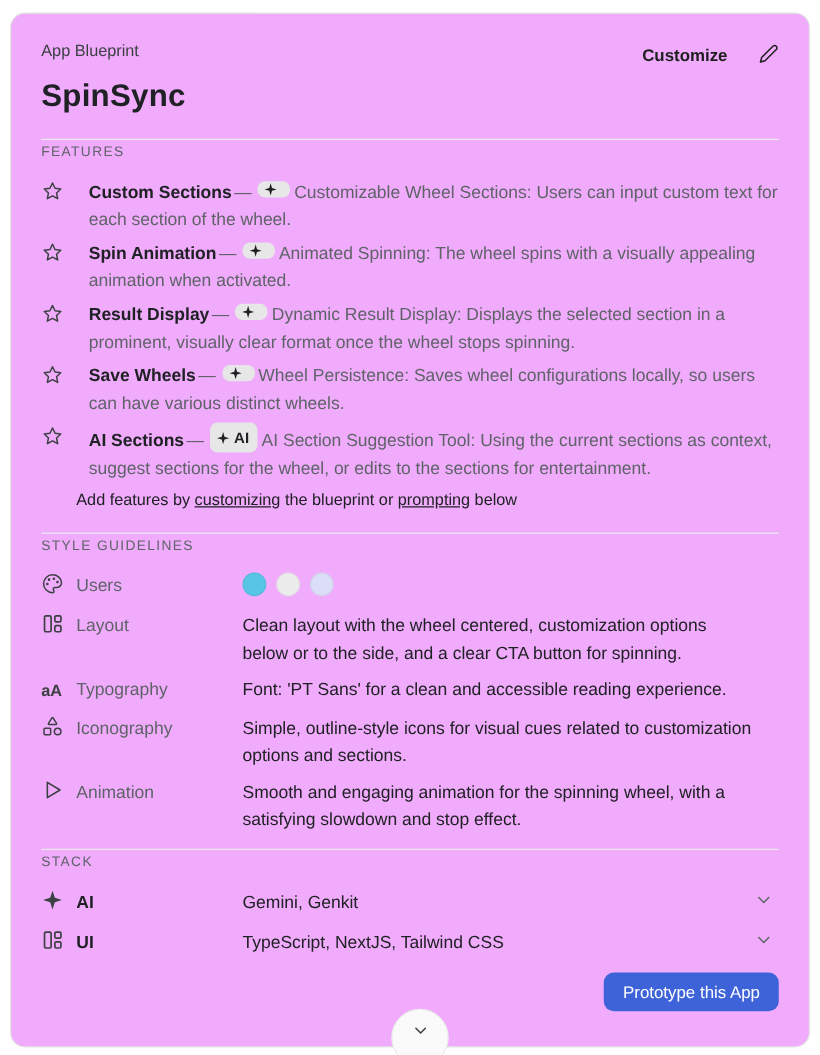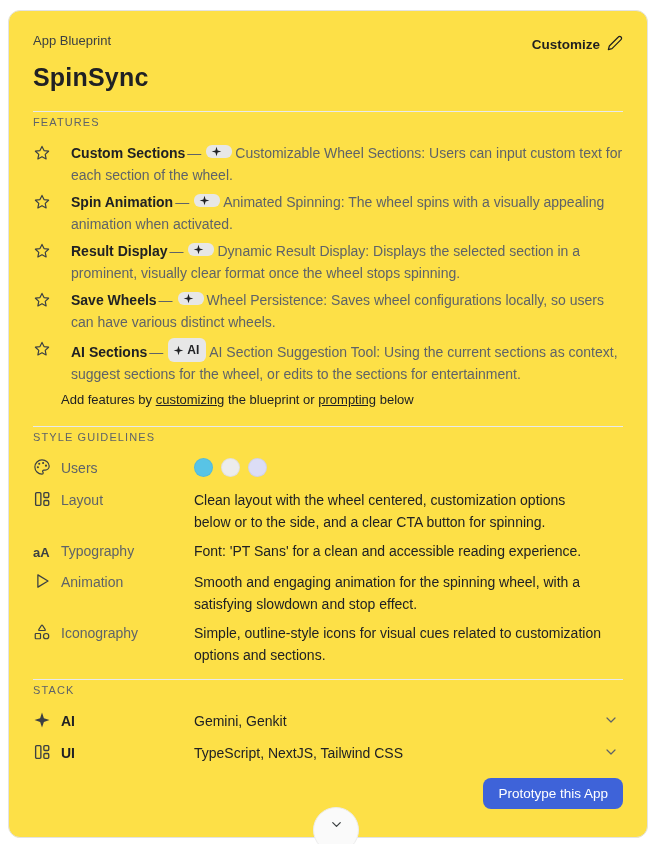--- a/index.html
+++ b/index.html
@@ -1,26 +1,26 @@
 <!DOCTYPE html>
 <html><head>
 <meta charset="utf-8">
 <style>
   * { box-sizing: border-box; margin: 0; padding: 0; }
   html, body { width: 656px; height: 844px; overflow: hidden; background: #ffffff;
     font-family: "Liberation Sans", sans-serif; color: #1f1f1f; }
   .card {
     position: absolute; left: 8px; top: 10px; width: 640px; height: 828px;
-    background: #fde047; border: 1px solid #e3e3e3; border-radius: 12px;
+    background: #f0abfc; border: 1px solid #e3e3e3; border-radius: 12px;
     padding: 22px 24px 0 24px;
   }
   
   .hdr-row { display: flex; justify-content: space-between; align-items: flex-start; }
   .eyebrow { font-size: 13px; color: #3c4043; }
-  .customize { display: inline-flex; align-items: center; gap: 7px; background: none;
+  .customize { display: inline-flex; align-items: center; gap: 25px; background: none;
     border: none; cursor: pointer; font-family: inherit; font-size: 13.5px; font-weight: bold;
     color: #1f1f1f; padding: 2px 0; }
   .customize svg { width: 16px; height: 16px; }
   .app-title { font-size: 25px; font-weight: bold; letter-spacing: .2px; color: #202124; margin-top: 7px; }
   .divider { border: none; border-top: 1px solid #e8eaed; margin-top: 19px; }
   
   .sec-label { font-size: 11px; letter-spacing: 1.1px; color: #5f6368; font-weight: normal;
     margin-top: 4px; margin-bottom: 14px; }
   
   .feature { display: flex; gap: 20px; margin-bottom: 5px; font-size: 14px; line-height: 22px; }
@@ -181,36 +181,36 @@
   </div>
 
   <div class="g-row">
     <span class="cell-icon"><span class="aA">aA</span></span>
     <span class="cell-label">Typography</span>
     <span class="cell-value">Font: 'PT Sans' for a clean and accessible reading experience.</span>
     <span class="cell-extra"></span>
   </div>
 
   <div class="g-row">
-    <span class="cell-icon"><svg viewBox="0 0 24 24" fill="none" stroke="currentColor" stroke-width="1.7" stroke-linejoin="round">
-              <path d="M6.5 3.8v16.4L20 12z"></path>
-            </svg></span>
-    <span class="cell-label">Animation</span>
-    <span class="cell-value">Smooth and engaging animation for the spinning wheel, with a satisfying slowdown and stop effect.</span>
-    <span class="cell-extra"></span>
-  </div>
-
-  <div class="g-row">
     <span class="cell-icon"><svg viewBox="0 0 24 24" fill="none" stroke="currentColor" stroke-width="1.6" stroke-linecap="round" stroke-linejoin="round">
               <path d="M8.3 10a.7.7 0 0 1-.6-1.1L11.4 3a.7.7 0 0 1 1.2 0l3.7 5.9a.7.7 0 0 1-.6 1.1Z"></path>
               <rect x="3" y="14" width="7" height="7" rx="1"></rect>
               <circle cx="17.5" cy="17.5" r="3.5"></circle>
             </svg></span>
     <span class="cell-label">Iconography</span>
     <span class="cell-value">Simple, outline-style icons for visual cues related to customization options and sections.</span>
+    <span class="cell-extra"></span>
+  </div>
+
+  <div class="g-row">
+    <span class="cell-icon"><svg viewBox="0 0 24 24" fill="none" stroke="currentColor" stroke-width="1.7" stroke-linejoin="round">
+              <path d="M6.5 3.8v16.4L20 12z"></path>
+            </svg></span>
+    <span class="cell-label">Animation</span>
+    <span class="cell-value">Smooth and engaging animation for the spinning wheel, with a satisfying slowdown and stop effect.</span>
     <span class="cell-extra"></span>
   </div>
 </div>
   </div>
 
   <hr class="divider mt-sg">
 
   <div class="stack-section">
     <div class="sec-label">STACK</div>
     <div id="stack-rows">

